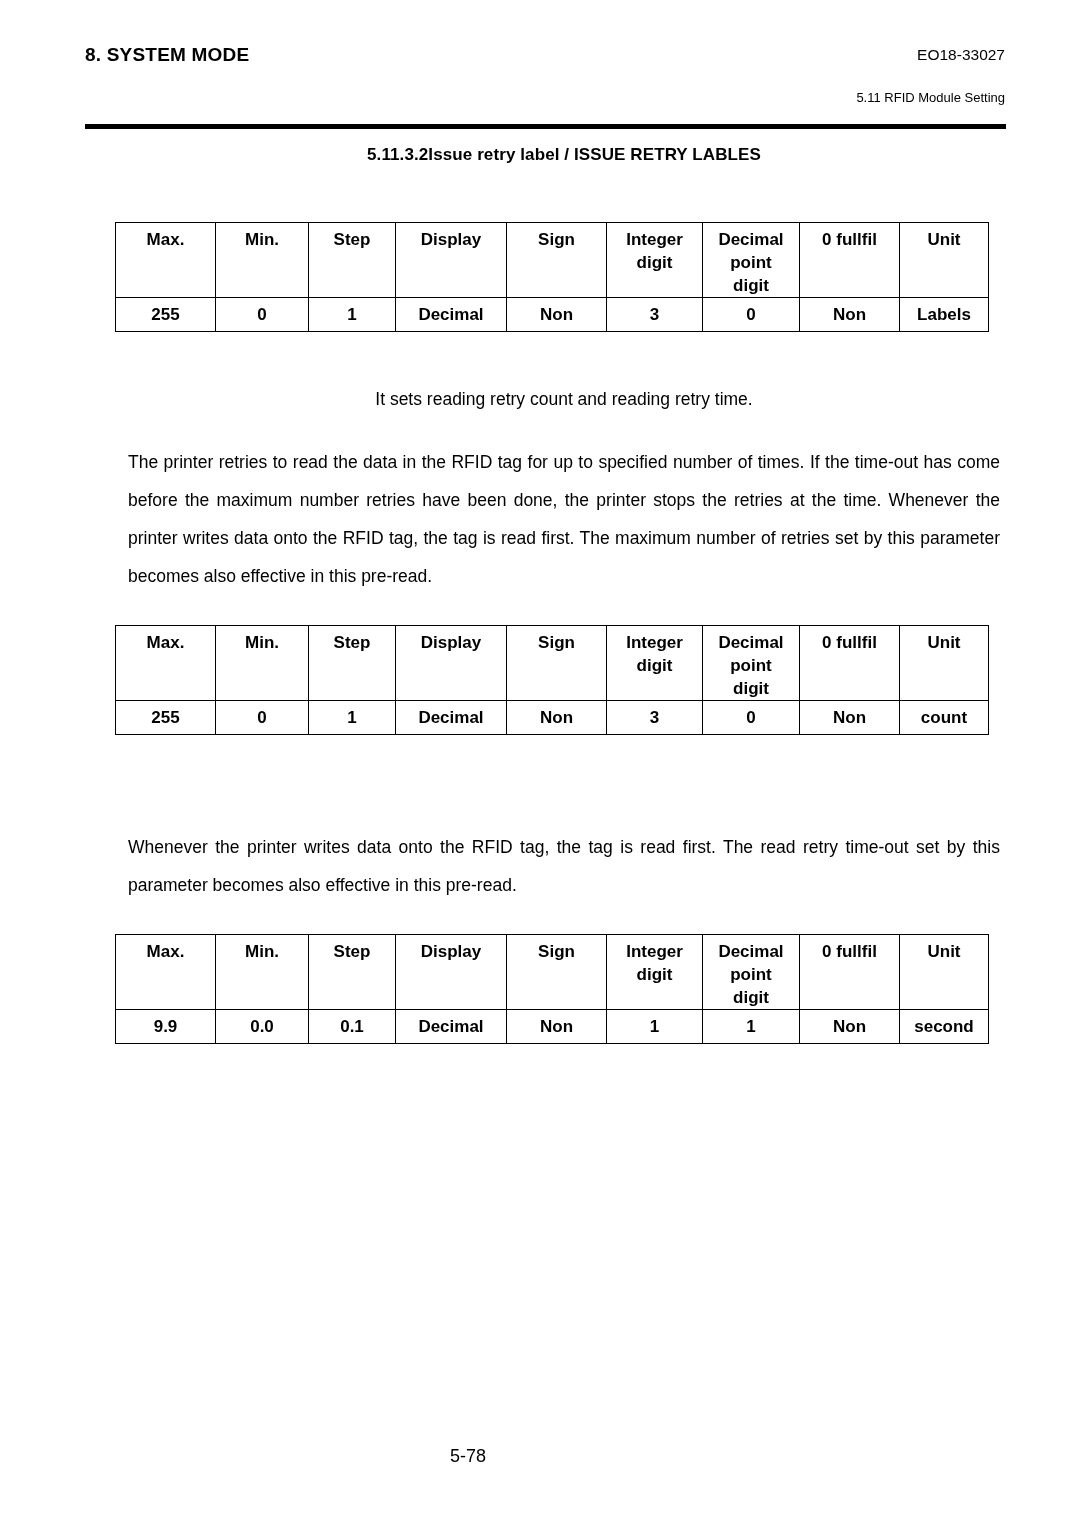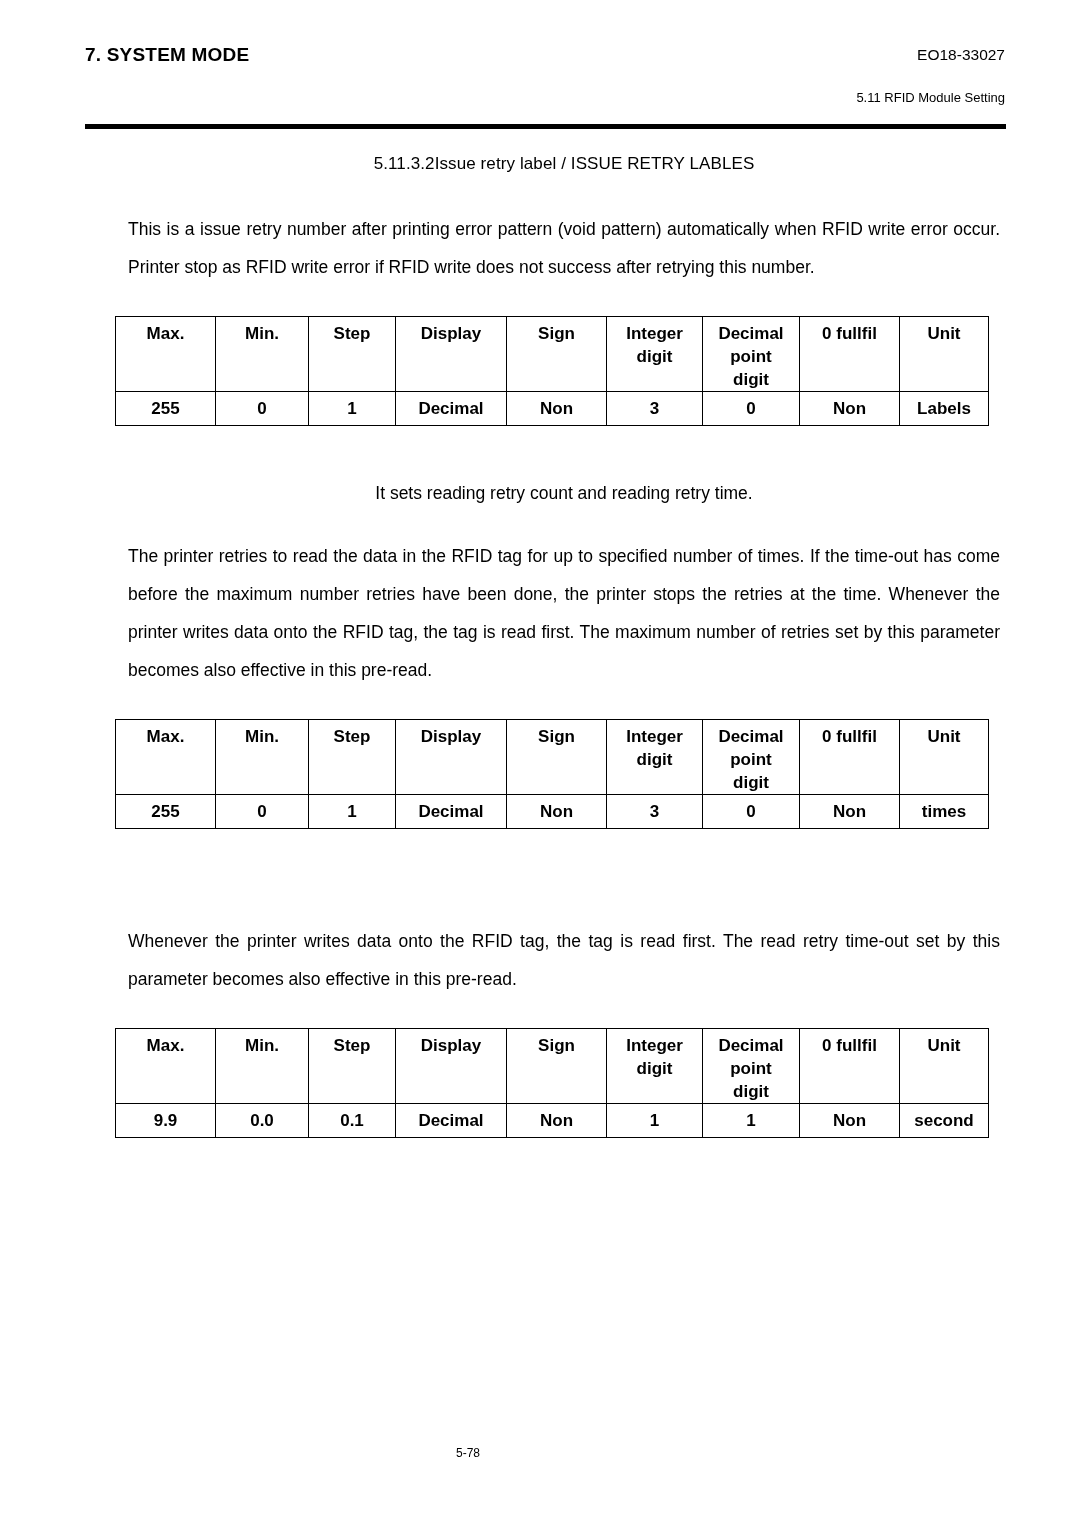--- a/index.html
+++ b/index.html
@@ -65,23 +65,23 @@
 
   
   .content {
     position: absolute;
     left: 128px;
     top: 140px;
     width: 872px;
   }
 
   h3.section-heading {
-    margin: 14px;
+    margin: 5px;
     font-size: 17px;
-    font-weight: normal;
+    font-weight: bold;
     text-align: center;
     letter-spacing: 0.1px;
   }
   h3.section-heading .num { }
   h3.section-heading .name { }
 
   p.para {
     margin: 0;
     font-size: 17.5px;
     line-height: 38px;
@@ -133,49 +133,48 @@
 
   .hdr-line { display: block; }
 
   
   .footer-pagenum {
     position: absolute;
     left: 0;
     top: 1446px;
     width: 936px;
     text-align: center;
-    font-size: 12px;
+    font-size: 18px;
   }
 
   
   .sp-a { height: 22px; }
   .sp-b { height: 26px; }
   .sp-c { height: 30px; }
   .sp-e { height: 43px; }
   .sp-f { height: 25px; }
 </style>
 </head>
 <body>
 
 <div class="page">
 
   <div class="header">
-    <div class="header-title">7. SYSTEM MODE</div>
+    <div class="header-title">8. SYSTEM MODE</div>
     <div class="header-docnum">EO18-33027</div>
     <div class="header-sub">5.11 RFID Module Setting</div>
   </div>
   <div class="header-rule"></div>
 
   <div class="content">
 
     <h3 class="section-heading"><span class="num">5.11.3.2</span><span class="name">Issue retry label / ISSUE RETRY LABLES</span></h3>
 
     <div class="sp-a"></div>
 
-    <p class="para">This is a issue retry number after printing error pattern (void pattern) automatically when RFID write error occur. Printer stop as RFID write error if RFID write does not success after retrying this number.</p>
 
     <div class="sp-c"></div>
 
     <div class="spec-table-wrap">
       <table class="spec">
         <thead>
           <tr>
             <th class="c0">Max.</th>
             <th class="c1">Min.</th>
             <th class="c2">Step</th>
@@ -248,21 +247,21 @@
         <tbody>
           <tr>
             <td>255</td>
             <td>0</td>
             <td>1</td>
             <td>Decimal</td>
             <td>Non</td>
             <td>3</td>
             <td>0</td>
             <td>Non</td>
-            <td>times</td>
+            <td>count</td>
           </tr>
         </tbody>
       </table>
     </div>
 
     <div class="sp-e"></div>
 
 
     <div class="sp-f"></div>
 

